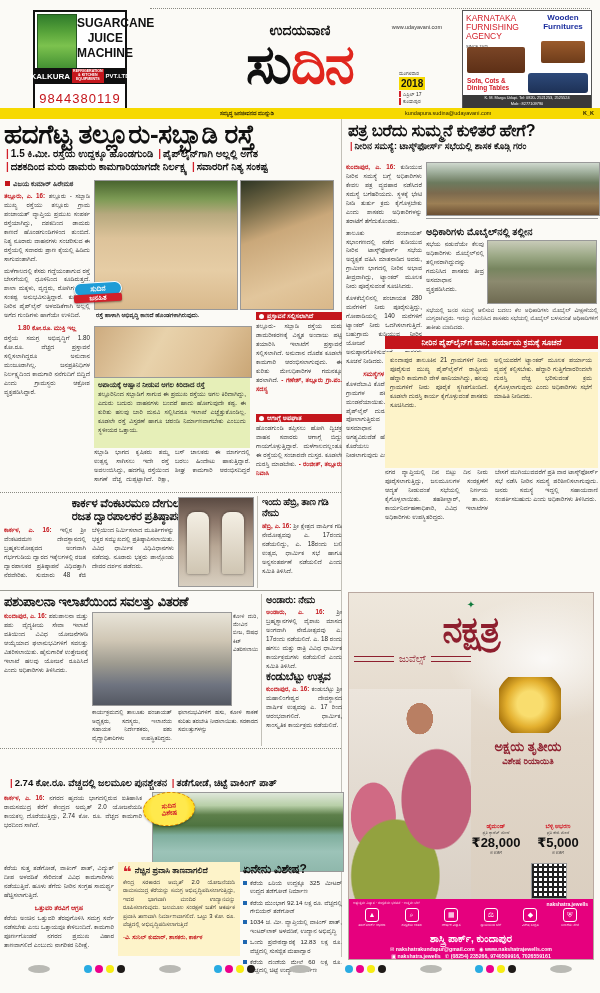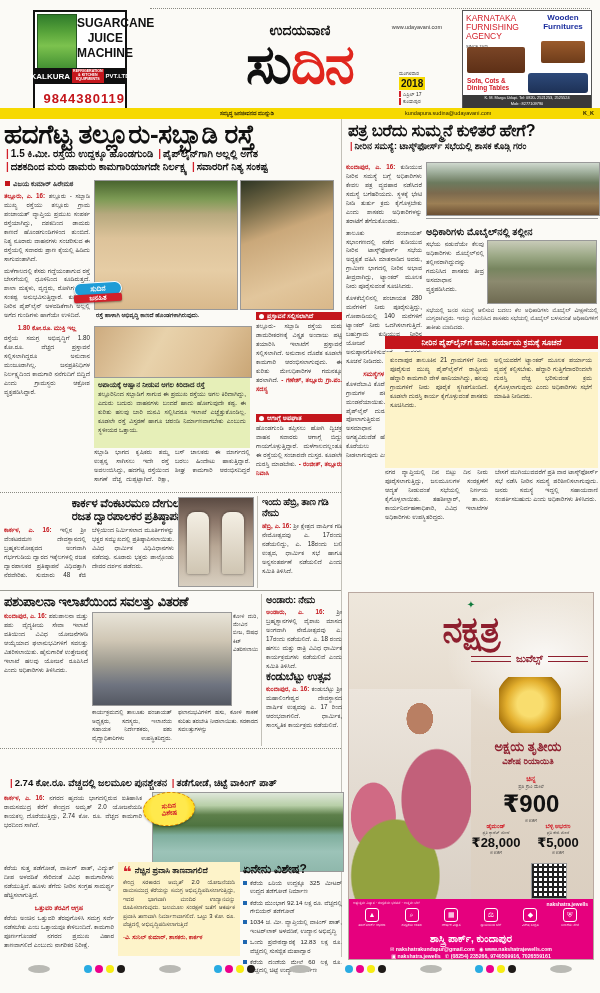--- a/index.html
+++ b/index.html
@@ -24,22 +24,22 @@
   .redbar .dot{width:5px;height:5px;border-radius:50%;background:#fff;flex:0 0 auto;}
   
   #leftad{left:33px;top:10px;width:90px;height:98px;border:2px solid #111;background:#fff;font-size:0;}
   #leftad .mach{position:absolute;left:2px;top:2px;width:38px;height:56px;
      background:linear-gradient(180deg,#2f7b2b 0,#57a33a 30%,#7cc24e 55%,#3c8a2f 100%);border:1px solid #24551f;}
   #leftad .sug{position:absolute;right:2px;top:4px;width:46px;text-align:right;
      font-size:12px;font-weight:bold;line-height:1.25;color:#111;}
   #leftad .kalk{position:absolute;left:0;bottom:26px;width:100%;height:16px;background:#101010;
      color:#fff;font-weight:bold;font-size:8px;display:flex;align-items:center;justify-content:center;gap:2px;}
   #leftad .kalk .mid{background:#c4161c;font-size:3.6px;line-height:1.1;padding:1px;text-align:center;}
-  #leftad .phone{position:absolute;left:0;bottom:4px;width:100%;text-align:right;
-     color:#c4161c;font-weight:bold;font-size:13px;letter-spacing:1px;}
+  #leftad .phone{position:absolute;left:0;bottom:4px;width:100%;text-align:center;
+     color:#c4161c;font-weight:normal;font-size:13px;letter-spacing:1px;}
   #rightad{left:462px;top:10px;width:128px;height:98px;border:1px solid #555;background:#fff;}
   #rightad .kfa{position:absolute;left:3px;top:3px;color:#d2202a;font-weight:normal;font-size:8.5px;line-height:1.05;}
   #rightad .since{font-size:4px;color:#333;}
   #rightad .wood{position:absolute;right:3px;top:3px;color:#1c2f9e;font-weight:bold;font-size:8px;text-align:center;line-height:1.1;}
   #rightad .bed{position:absolute;left:4px;top:36px;width:58px;height:26px;
      background:linear-gradient(180deg,#7a4526,#5d2f16);border-radius:2px;}
   #rightad .tbl{position:absolute;right:6px;top:30px;width:44px;height:22px;
      background:linear-gradient(180deg,#9a5b2c,#6e3c1a);border-radius:2px;}
   #rightad .sofa{position:absolute;right:3px;bottom:16px;width:60px;height:20px;
      background:linear-gradient(180deg,#2e4a7a,#1d3156);border-radius:3px;}
@@ -74,22 +74,22 @@
   .spec-item{display:flex;gap:3px;margin-bottom:3px;font-size:6.2px;line-height:1.35;text-align:justify;}
   .spec-item .sq{flex:0 0 auto;width:4px;height:4px;background:#1e66b0;margin-top:2px;}
   
   #nak{left:348px;top:592px;width:244px;height:366px;border:1px solid #b9a8a0;
       background:
         radial-gradient(140px 90px at 80% 18%,rgba(255,255,255,.8),rgba(255,255,255,0) 70%),
         linear-gradient(180deg,#eee7dc 0,#e2d7c9 40%,#d8ccbd 100%);overflow:hidden;}
   #nak .star{position:absolute;left:0;top:6px;width:100%;text-align:center;color:#0f7a3c;font-size:10px;}
   #nak .name{position:absolute;left:0;top:16px;width:100%;text-align:center;color:#8e1f2e;
       font-size:36px;font-weight:bold;letter-spacing:-1px;}
-  #nak .subn{position:absolute;left:0;top:60px;width:100%;text-align:right;color:#8e1f2e;
-      font-size:10px;font-weight:bold;}
+  #nak .subn{position:absolute;left:0;top:60px;width:100%;text-align:left;color:#8e1f2e;
+      font-size:10px;font-weight:normal;}
   #nak .subn:before,#nak .subn:after{content:"";display:inline-block;width:40px;height:4px;
       border-top:1px solid #8e1f2e;border-bottom:1px solid #8e1f2e;margin:0 5px;vertical-align:middle;}
   #nak .model{position:absolute;left:0;top:96px;width:122px;height:212px;
       background:
         radial-gradient(22px 26px at 58% 14%,#b97f63 0 60%,rgba(0,0,0,0) 61%),
         radial-gradient(60px 85px at 72% 52%,#c2607a 0 58%,rgba(0,0,0,0) 60%),
         radial-gradient(75px 95px at 38% 88%,#93a23f 0 58%,rgba(0,0,0,0) 60%),
         radial-gradient(40px 60px at 20% 60%,#d06a84 0 55%,rgba(0,0,0,0) 57%),
         linear-gradient(180deg,#ece5dc,#d9d0c5);}
   #nak .kalash{position:absolute;left:150px;top:84px;width:62px;height:56px;
@@ -391,26 +391,20 @@
 
   <div class="abs" id="nak">
     <div class="star">✦</div>
     <div class="name">ನಕ್ಷತ್ರ</div>
     <div class="subn">ಜುವೆಲ್ಸ್</div>
     <div class="model"></div>
     <div class="kalash"></div>
     <div class="occ1">ಅಕ್ಷಯ ತೃತೀಯ</div>
     <div class="occ2">ವಿಶೇಷ ರಿಯಾಯಿತಿ</div>
 
-    <div class="offer" style="left:130px;top:182px;width:104px;">
-      <div class="lab">ಚಿನ್ನ</div>
-      <div class="per">ಪ್ರತಿ ಗ್ರಾಂ ಮೇಲೆ</div>
-      <div class="pr" style="font-size:24px;">₹900</div>
-      <div class="upto">ರ ವರೆಗೆ</div>
-    </div>
     <div class="offer" style="left:118px;top:230px;width:58px;">
       <div class="lab" style="font-size:6px;">ಡೈಮಂಡ್</div>
       <div class="per" style="font-size:4.3px;">ಪ್ರತಿ ಕ್ಯಾರೆಟ್ ಮೇಲೆ</div>
       <div class="pr" style="font-size:13px;">₹28,000</div>
       <div class="upto">ರ ವರೆಗೆ</div>
     </div>
     <div class="offer" style="left:180px;top:230px;width:58px;">
       <div class="lab" style="font-size:6px;">ಬೆಳ್ಳಿ ಆಭರಣ</div>
       <div class="per" style="font-size:4.3px;">ಪ್ರತಿ ಕೇಜಿ ಮೇಲೆ</div>
       <div class="pr" style="font-size:13px;">₹5,000</div>

